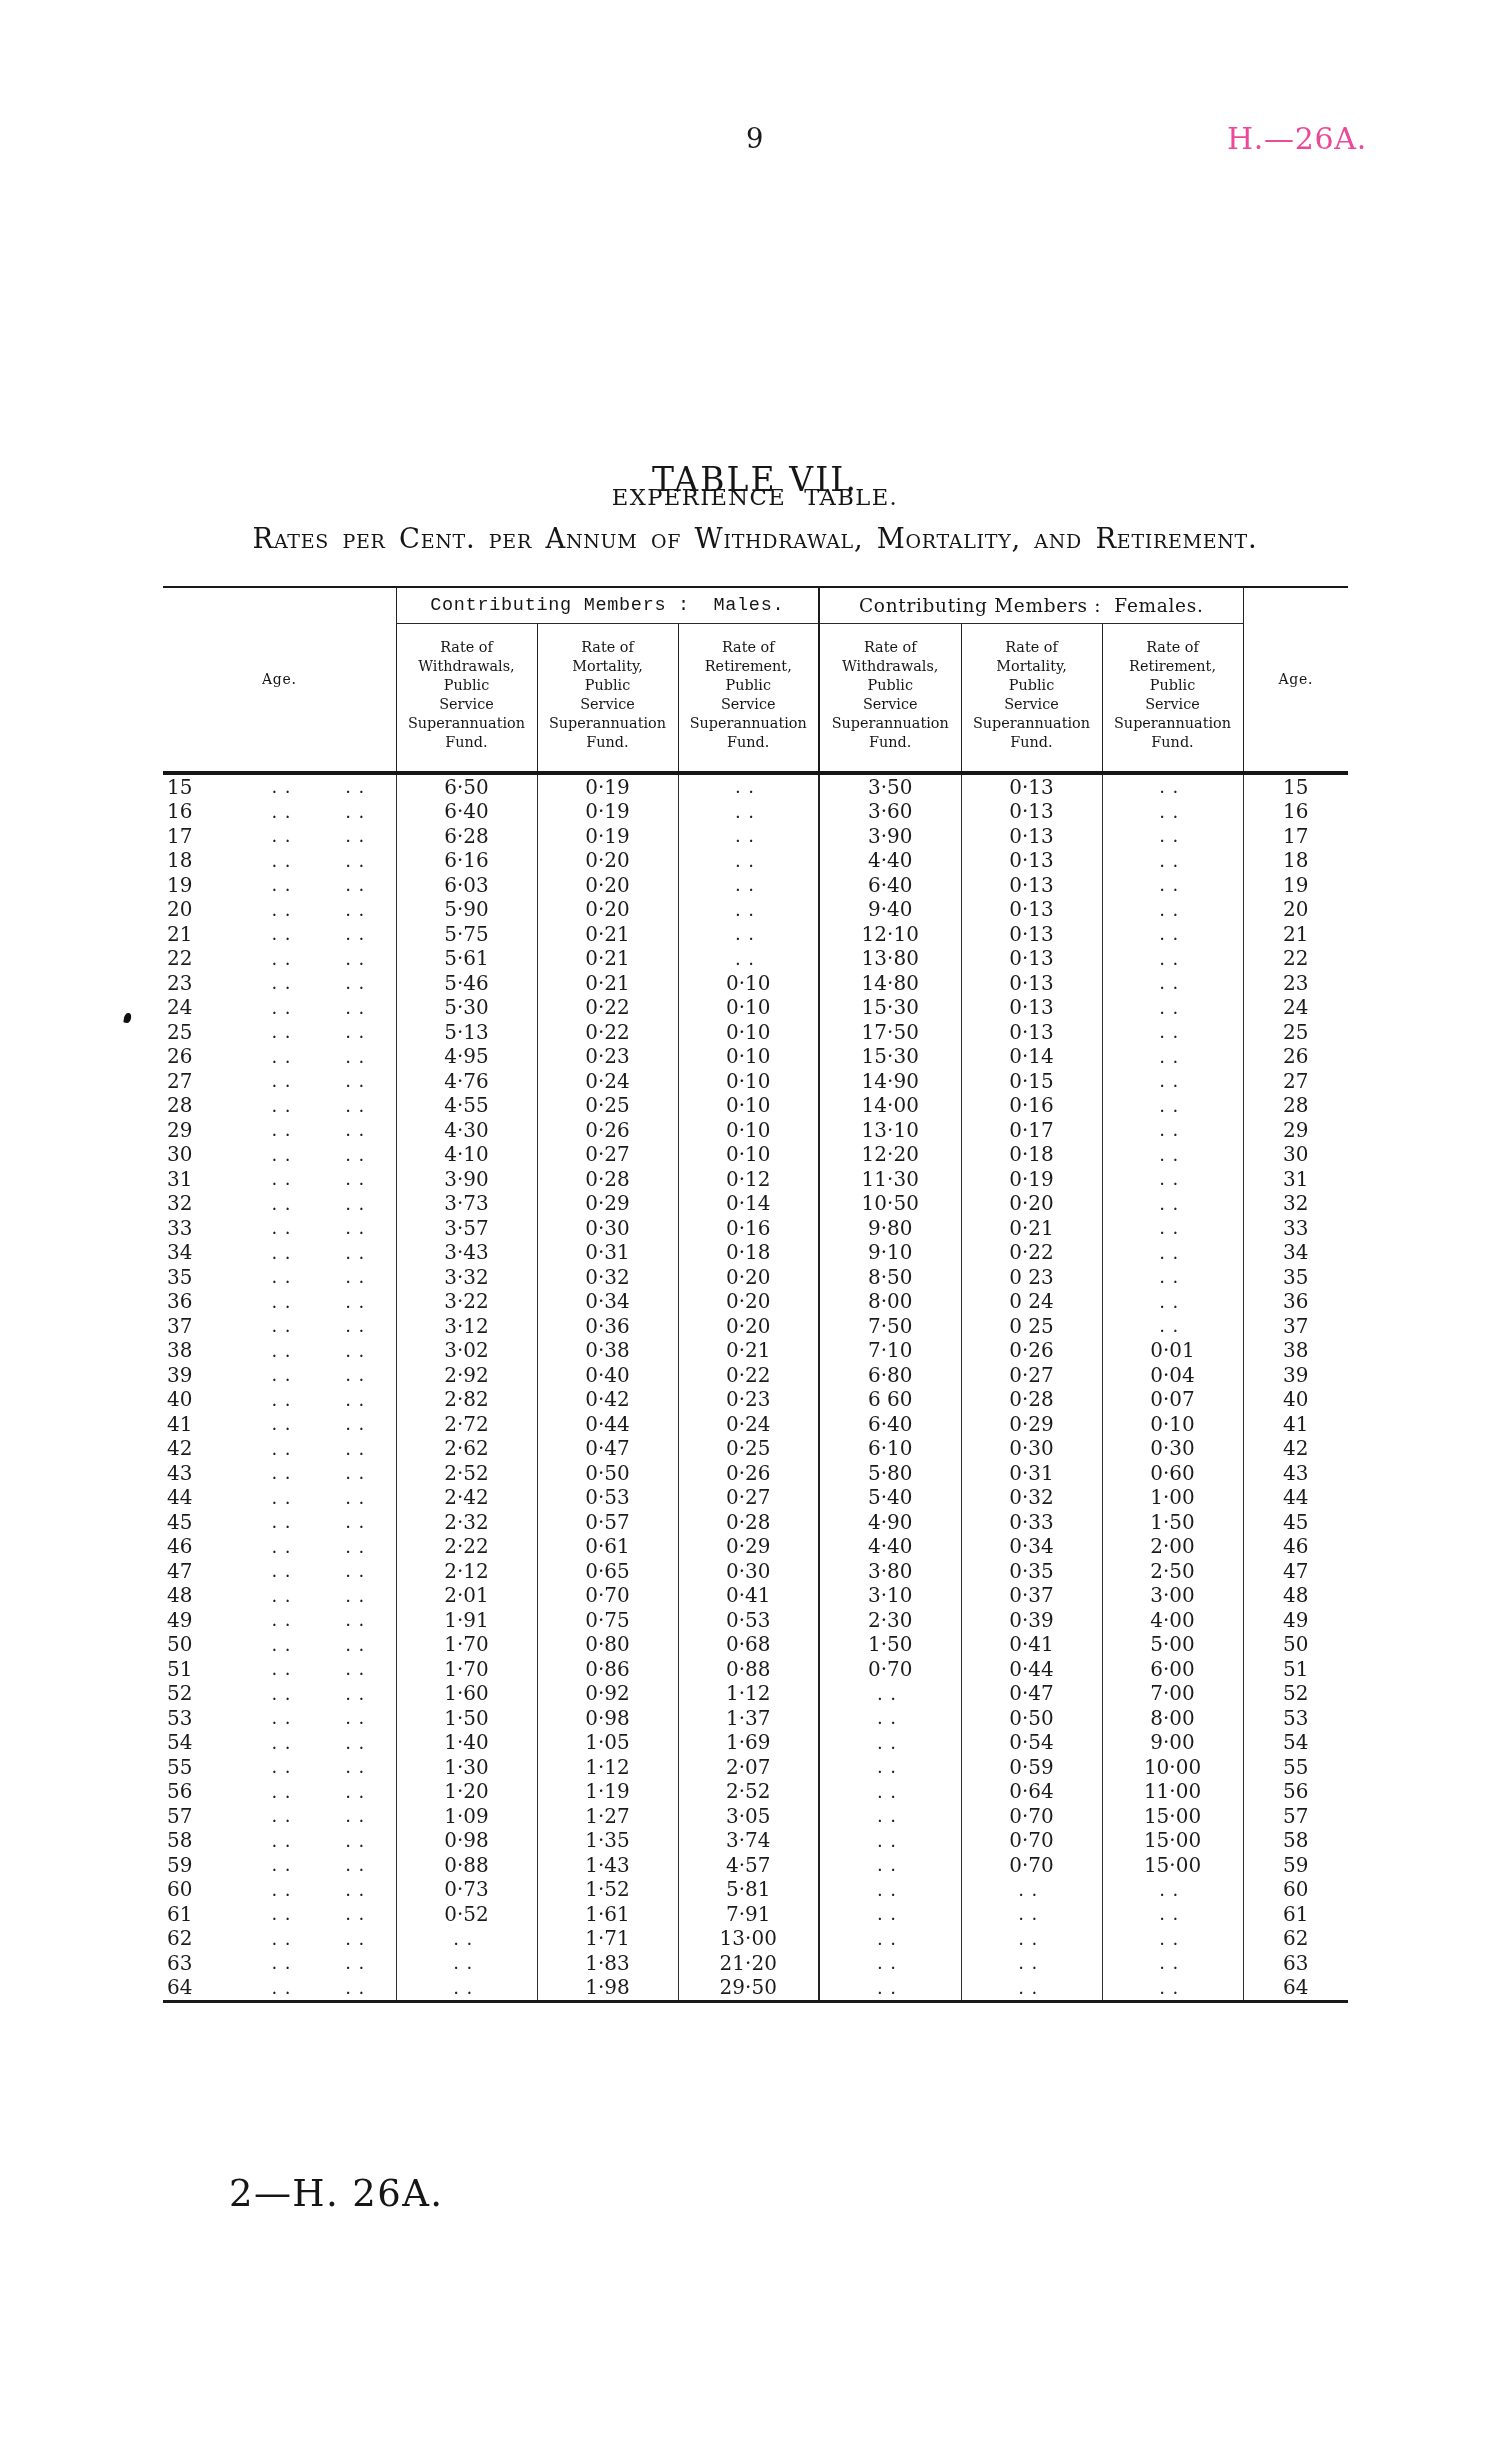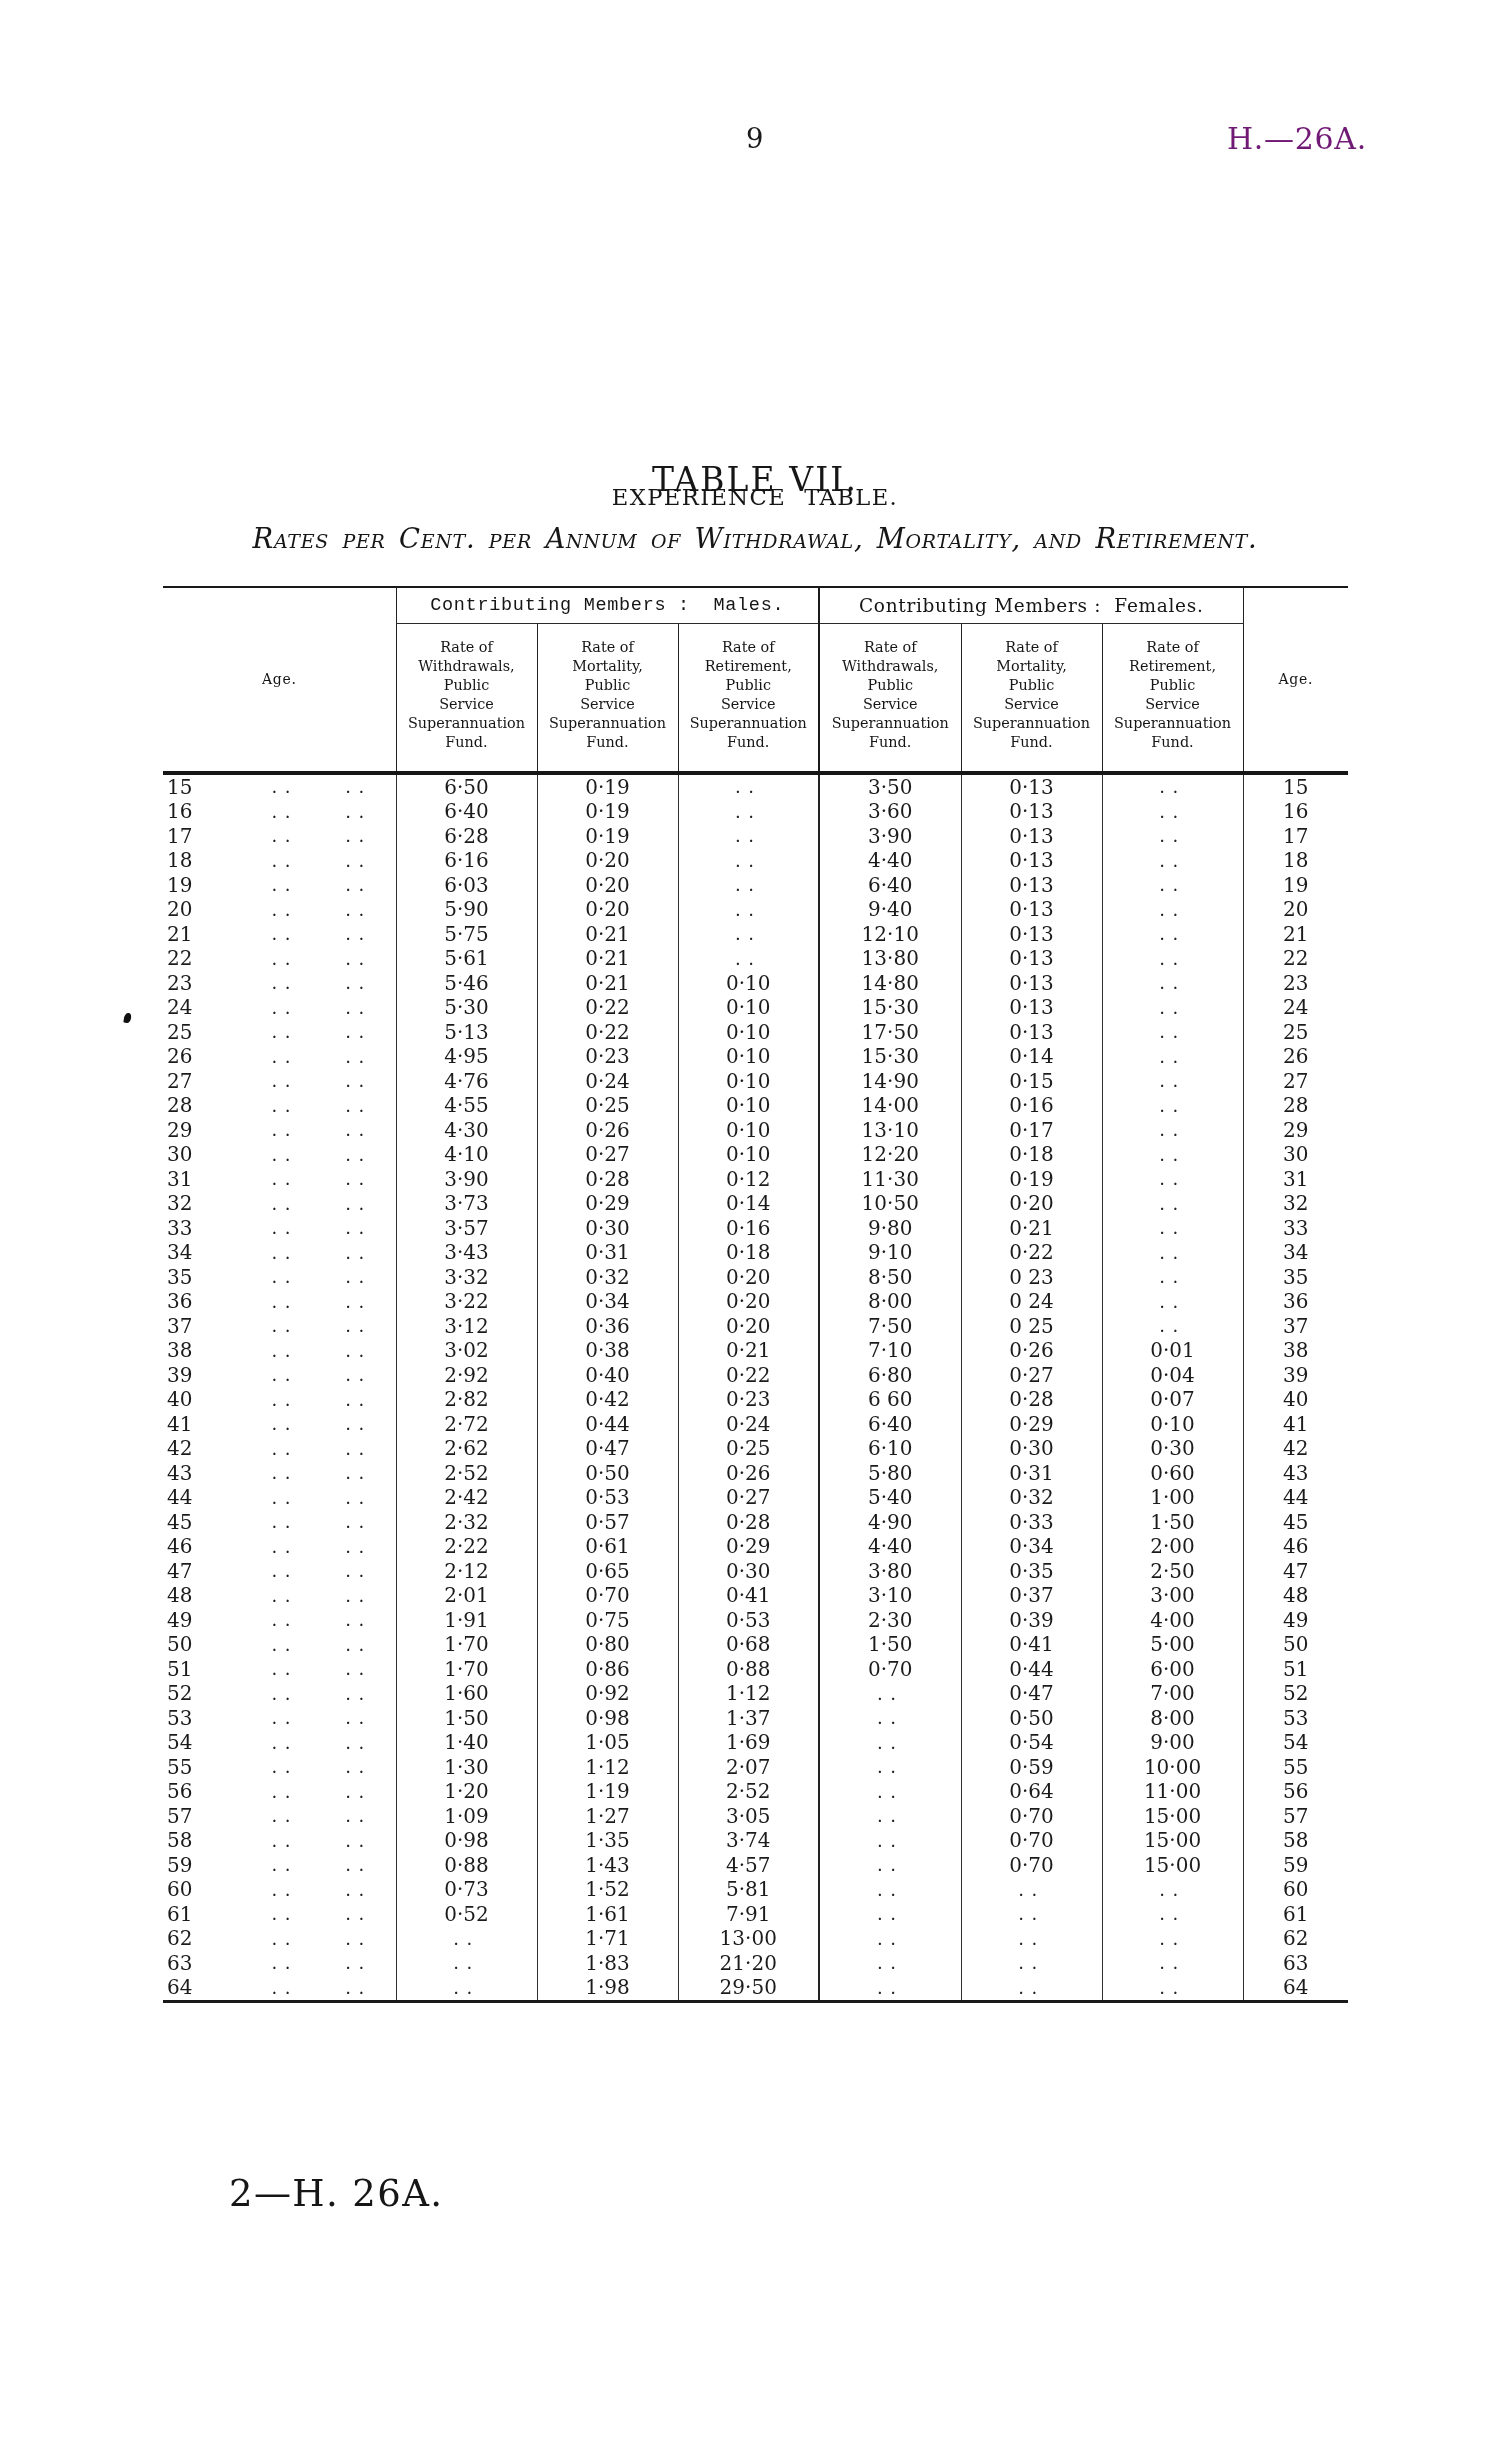--- a/index.html
+++ b/index.html
@@ -11,30 +11,30 @@
   }
   .page { position: relative; width: 1490px; height: 2462px; overflow: hidden; }
 
   
   .page-number {
     position: absolute; left: 746px; top: 123px;
     font-size: 27.4px; color: #1a1a1a;
   }
   .doc-ref {
     position: absolute; left: 1227px; top: 121px;
-    font-size: 30px; letter-spacing: 0.7px; color: #701a75;
+    font-size: 30px; letter-spacing: 0.7px; color: #ec4899;
   }
 
   
   .title-block { position: absolute; left: 163px; top: 0; width: 1184px; text-align: center; }
   .t1 { position: absolute; left: 0; top: 460px; width: 100%; font-size: 33px; letter-spacing: 2.1px; }
   .t2 { position: absolute; left: 0; top: 484px; width: 100%; font-size: 22.6px; letter-spacing: 1.4px; word-spacing: 9.6px; }
   .caption {
     position: absolute; left: 0; top: 523px; width: 100%;
-    font-size: 27.4px; font-variant: small-caps; letter-spacing: 0.7px; word-spacing: 4.1px; font-style: italic;
+    font-size: 27.4px; font-variant: small-caps; letter-spacing: 0.7px; word-spacing: 4.1px;
   }
 
   
   .table-wrap { position: absolute; left: 163px; top: 586px; width: 1184px; }
   table.exp {
     border-collapse: collapse; table-layout: fixed;
     width: 1184px;
     border-top: 2.7px solid #191919;
     border-bottom: 3.4px solid #191919;
   }

